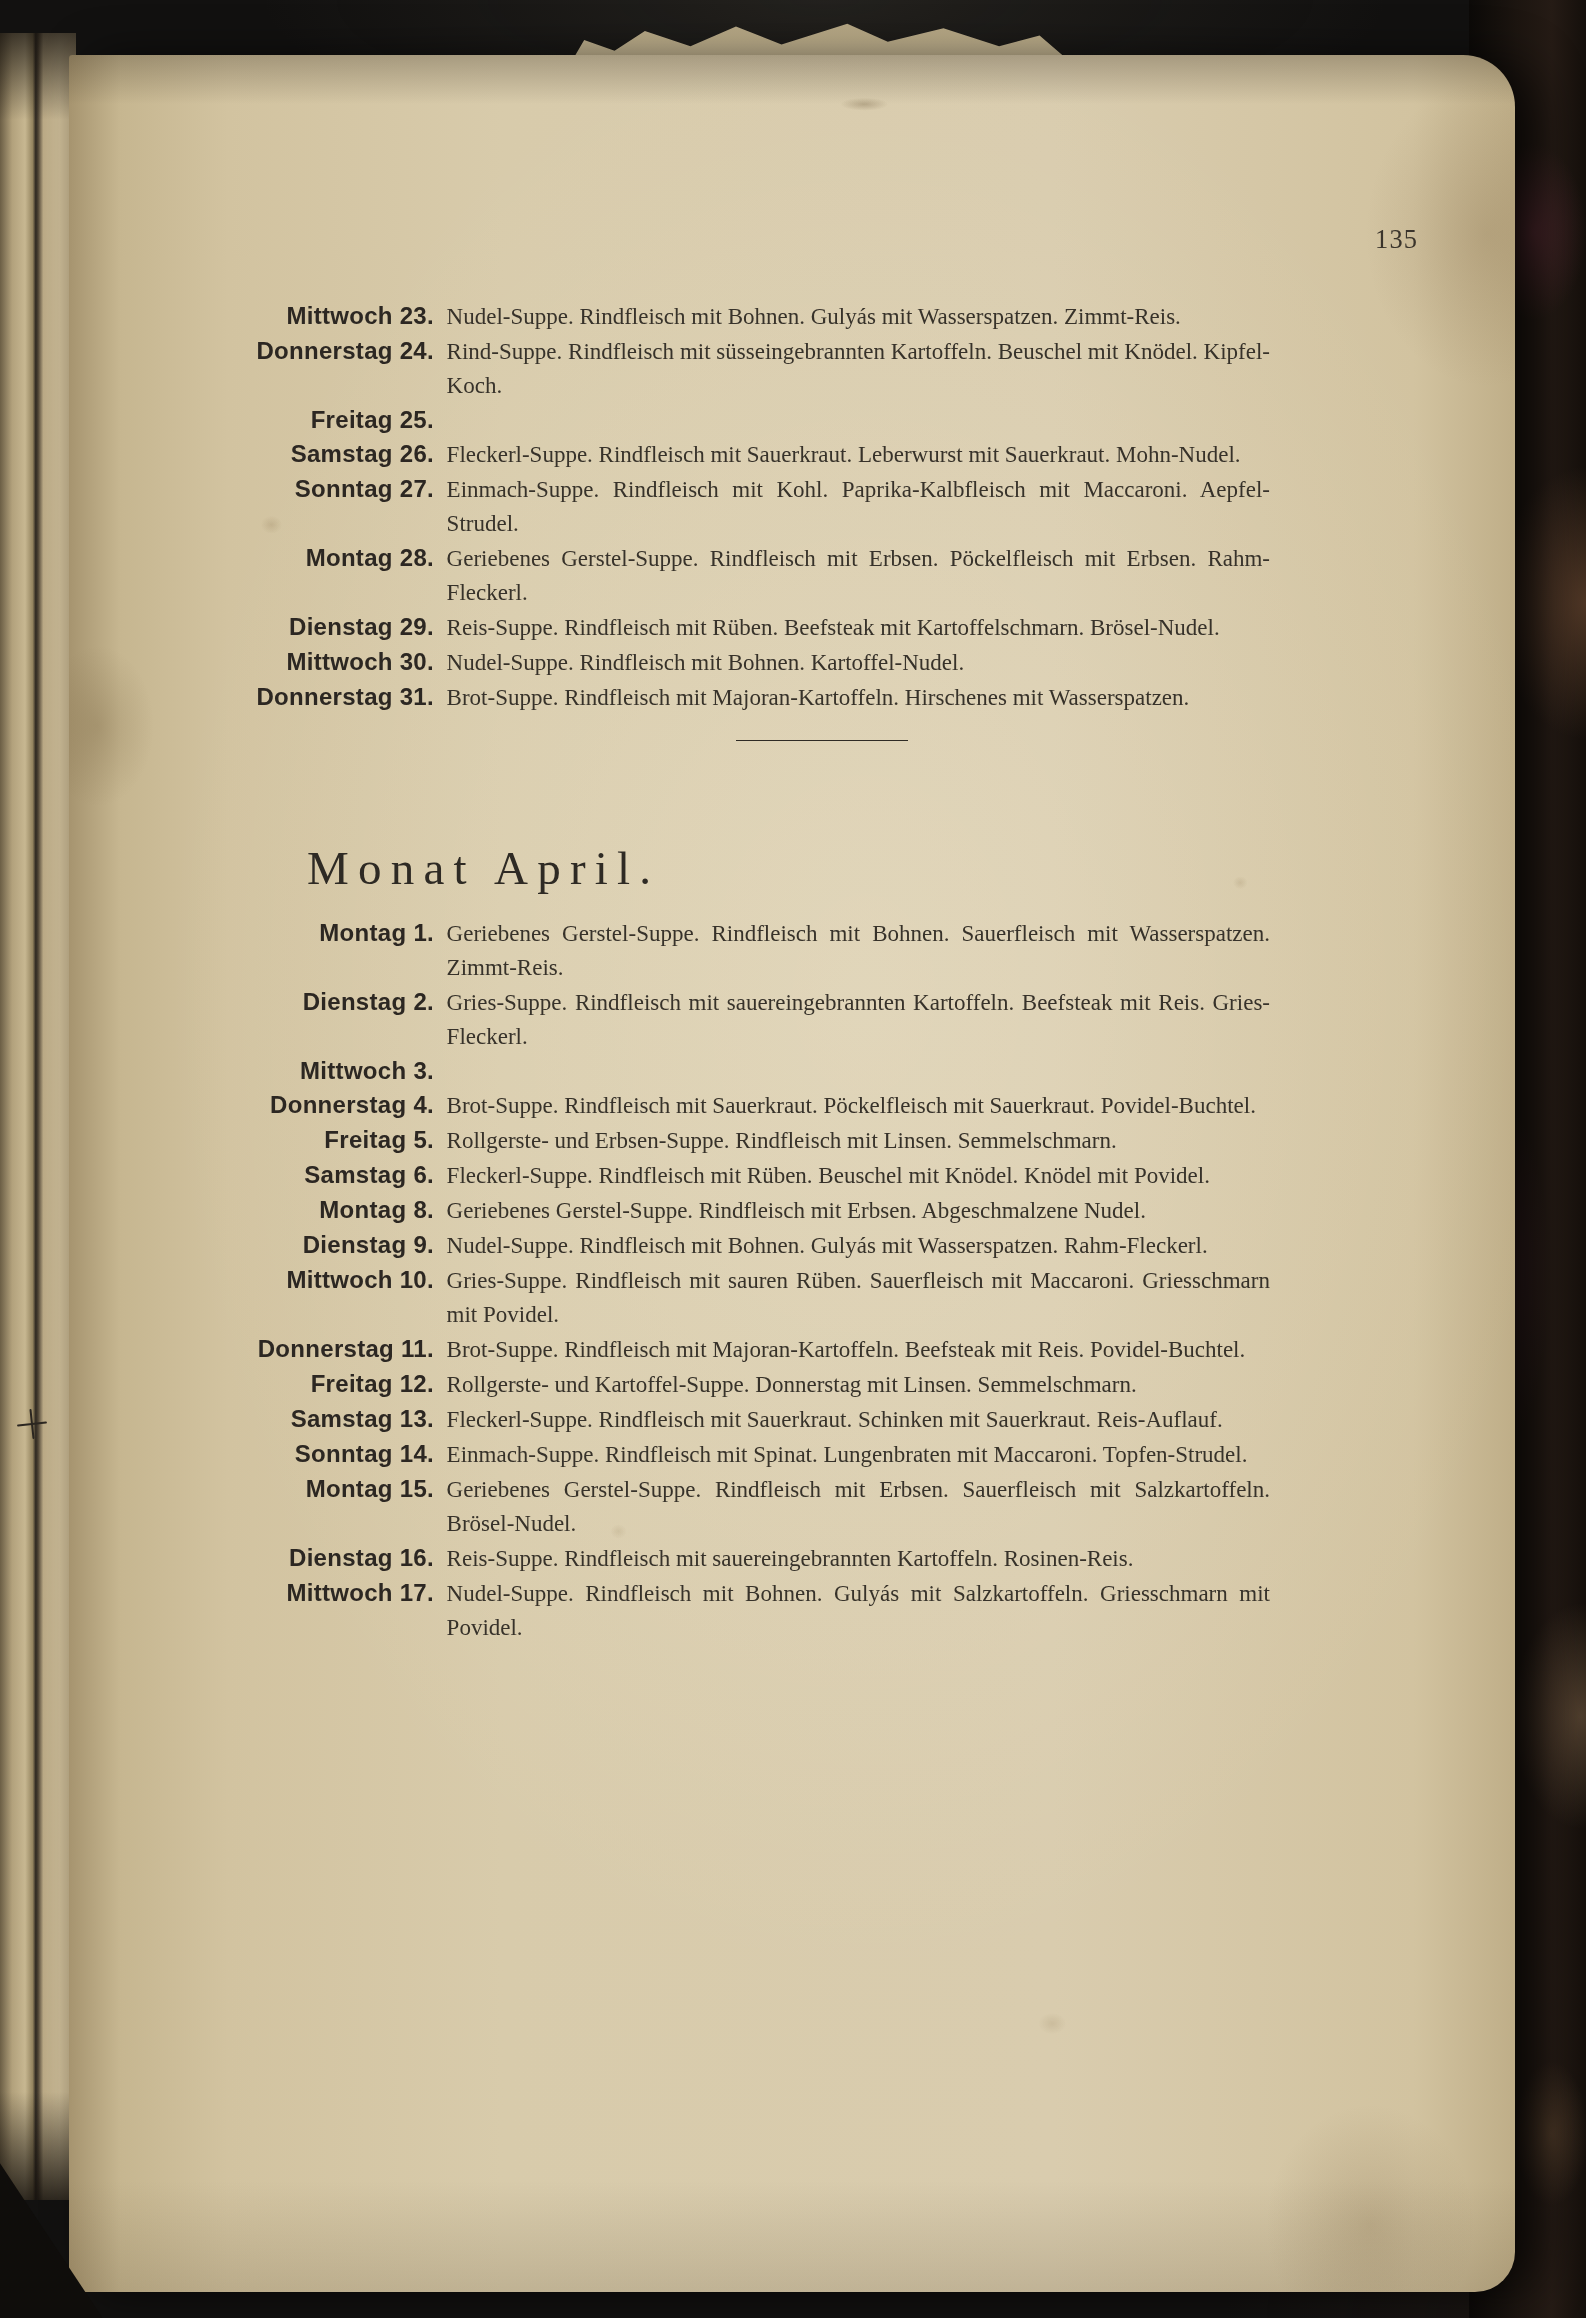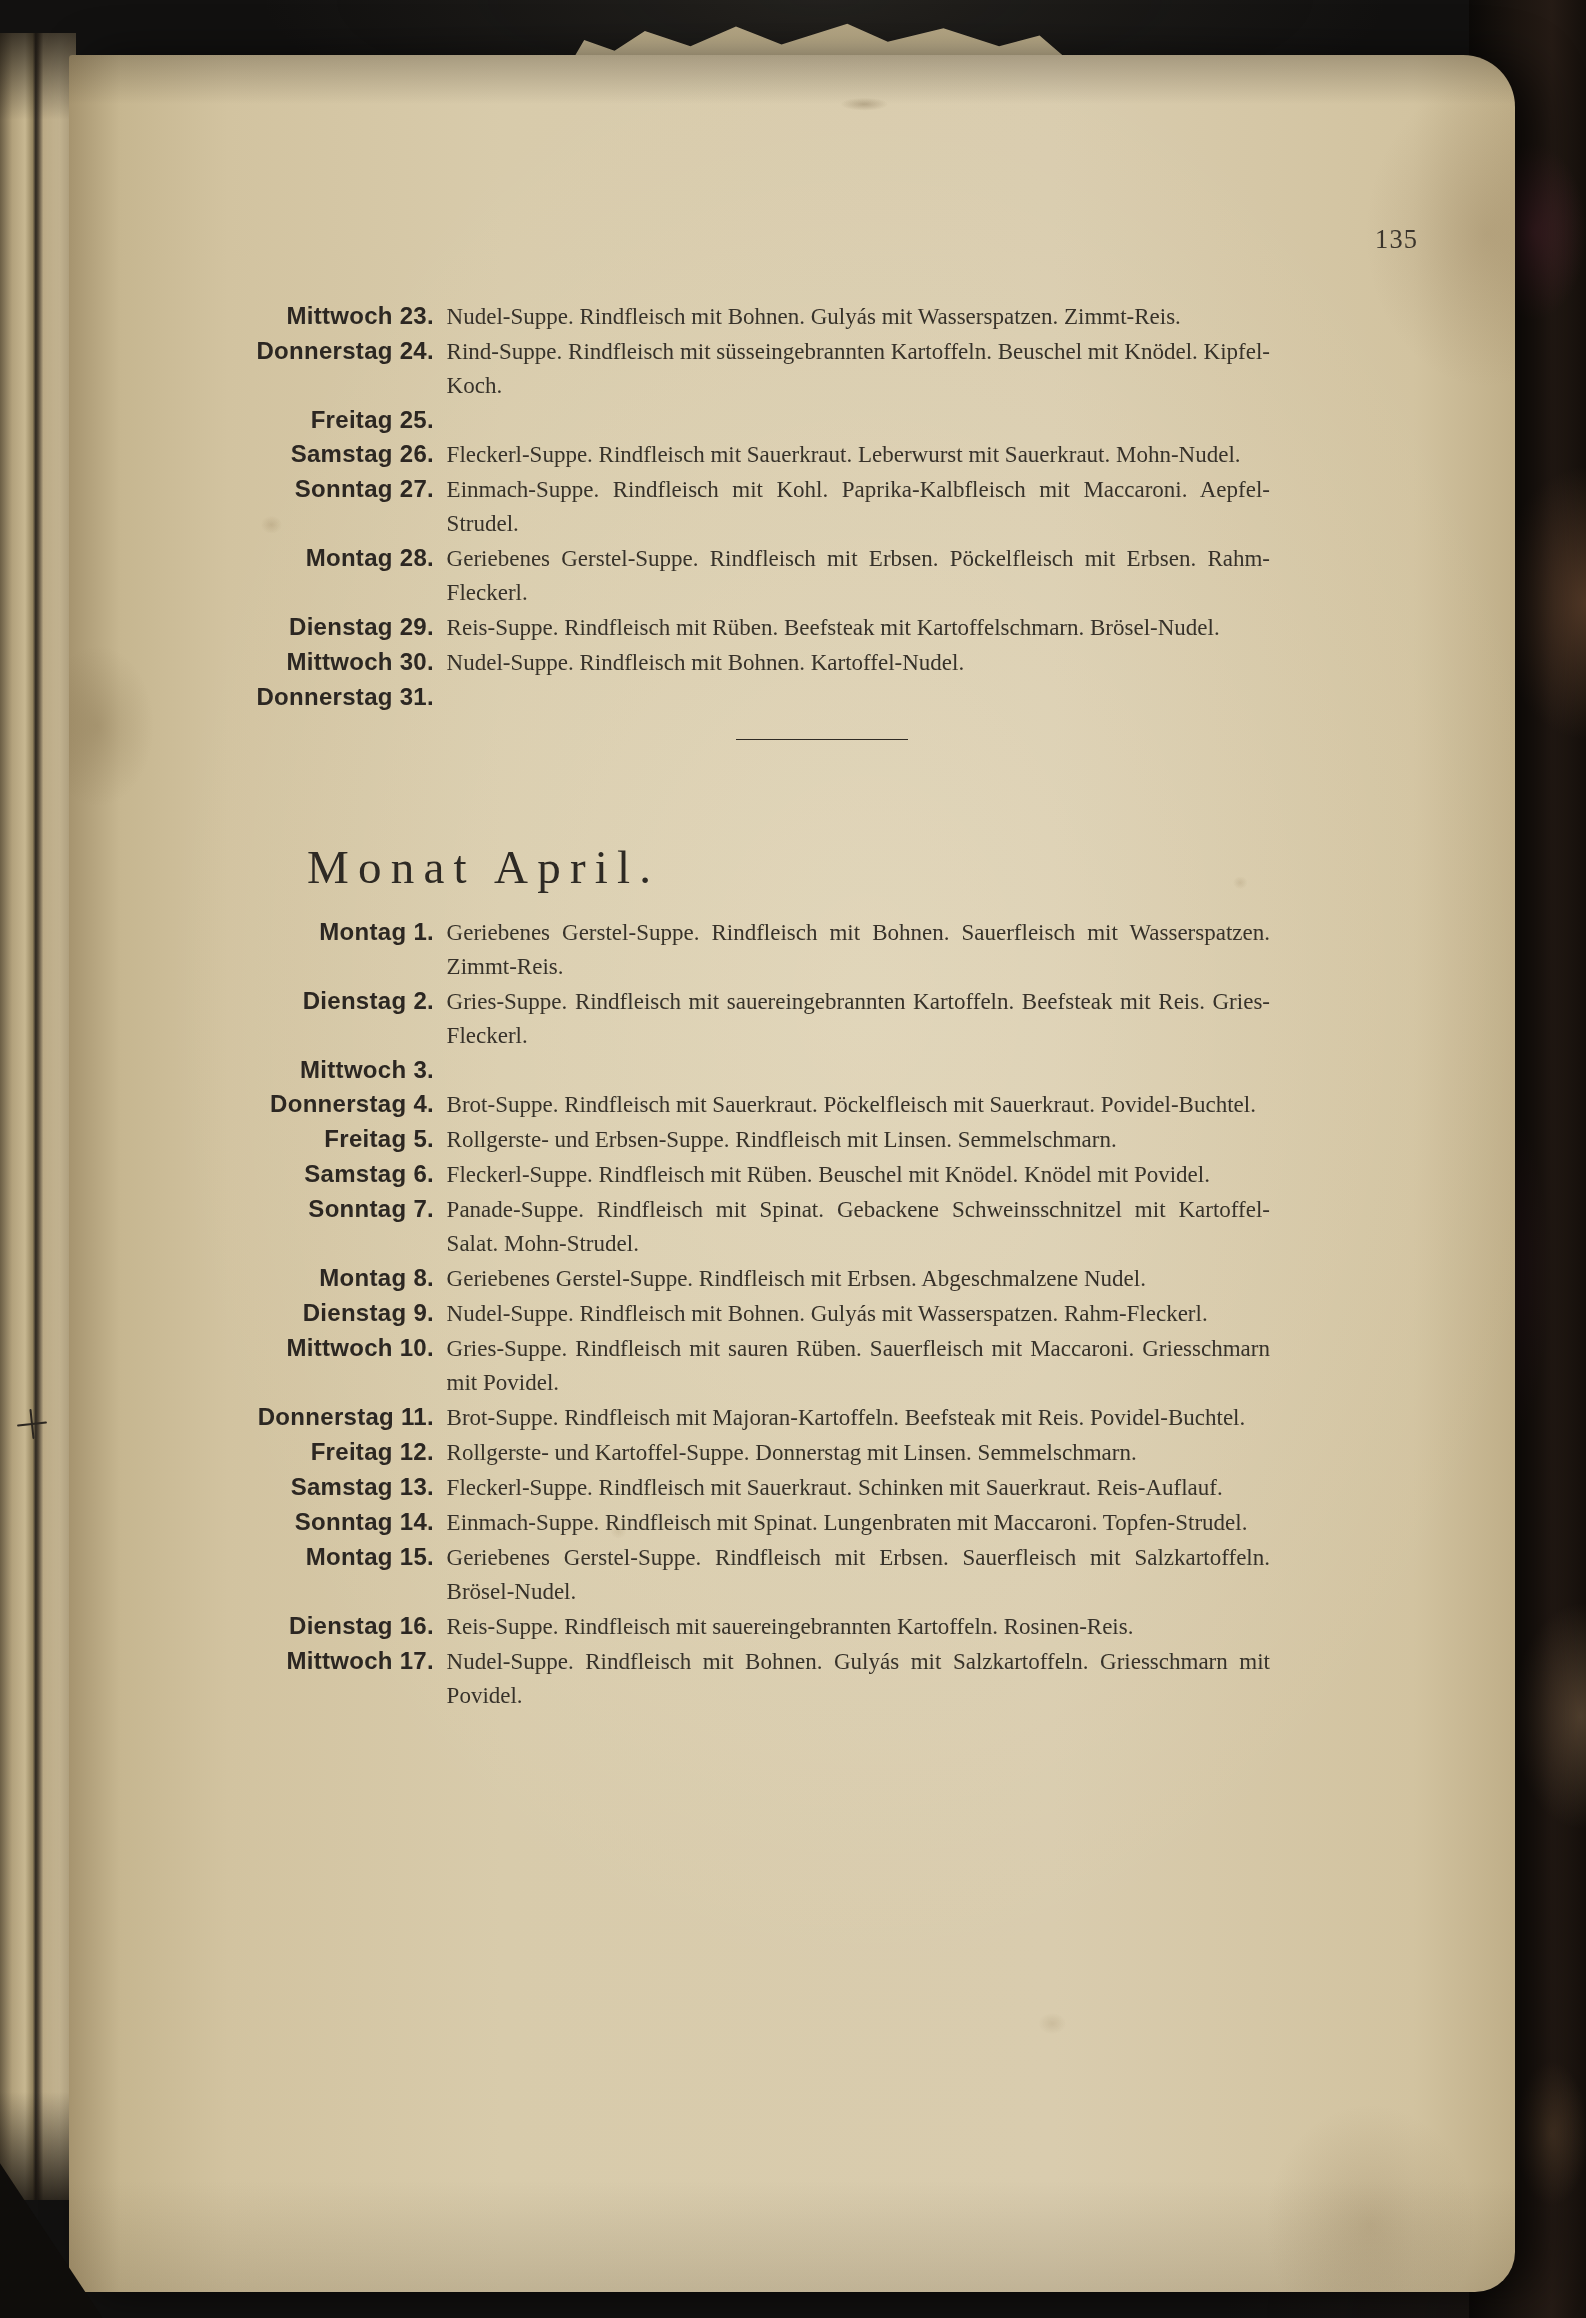--- a/index.html
+++ b/index.html
@@ -165,20 +165,21 @@
     <span class="menu">Reis-Suppe. Rindfleisch mit Rüben. Beefsteak mit Kartoffelschmarn. Brösel-Nudel.</span>
   </div>
 
   <div class="entry">
     <span class="day">Mittwoch 30.</span>
     <span class="menu">Nudel-Suppe. Rindfleisch mit Bohnen. Kartoffel-Nudel.</span>
   </div>
 
   <div class="entry">
     <span class="day">Donnerstag 31.</span>
+    <span class="menu">Brot-Suppe. Rindfleisch mit Majoran-Kartoffeln. Hirschenes mit Wasserspatzen.</span>
   </div>
 </div>
       </section>
 
       <div class="divider"></div>
 
       <h1 class="heading">Monat April.</h1>
 
       <section class="menu-section section-april">
         <div class="entries">
@@ -204,24 +205,20 @@
   <div class="entry">
     <span class="day">Freitag 5.</span>
     <span class="menu">Rollgerste- und Erbsen-Suppe. Rindfleisch mit Linsen. Semmelschmarn.</span>
   </div>
 
   <div class="entry">
     <span class="day">Samstag 6.</span>
     <span class="menu">Fleckerl-Suppe. Rindfleisch mit Rüben. Beuschel mit Knödel. Knödel mit Povidel.</span>
   </div>
 
-  <div class="entry">
-    <span class="day">Sonntag 7.</span>
-    <span class="menu">Panade-Suppe. Rindfleisch mit Spinat. Gebackene Schweinsschnitzel mit Kartoffel-Salat. Mohn-Strudel.</span>
-  </div>
 
   <div class="entry">
     <span class="day">Montag 8.</span>
     <span class="menu">Geriebenes Gerstel-Suppe. Rindfleisch mit Erbsen. Abgeschmalzene Nudel.</span>
   </div>
 
   <div class="entry">
     <span class="day">Dienstag 9.</span>
     <span class="menu">Nudel-Suppe. Rindfleisch mit Bohnen. Gulyás mit Wasserspatzen. Rahm-Fleckerl.</span>
   </div>

